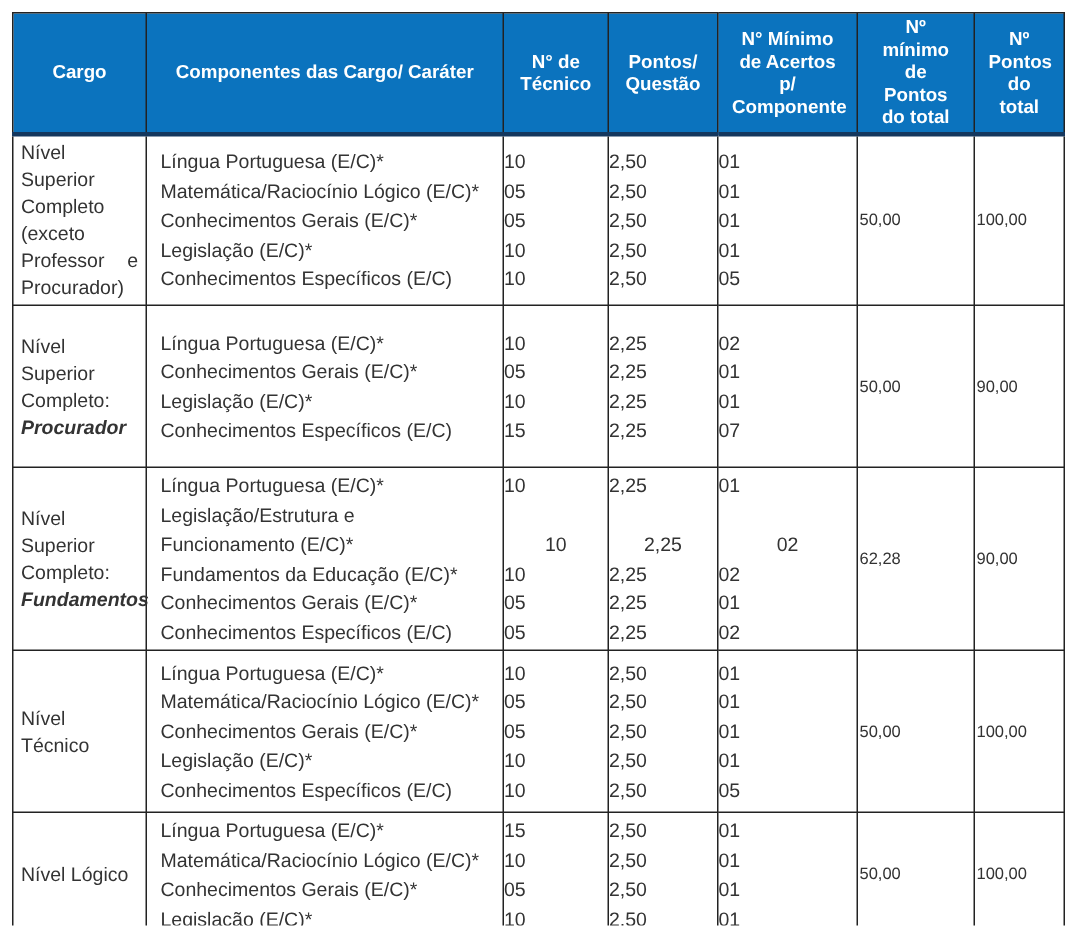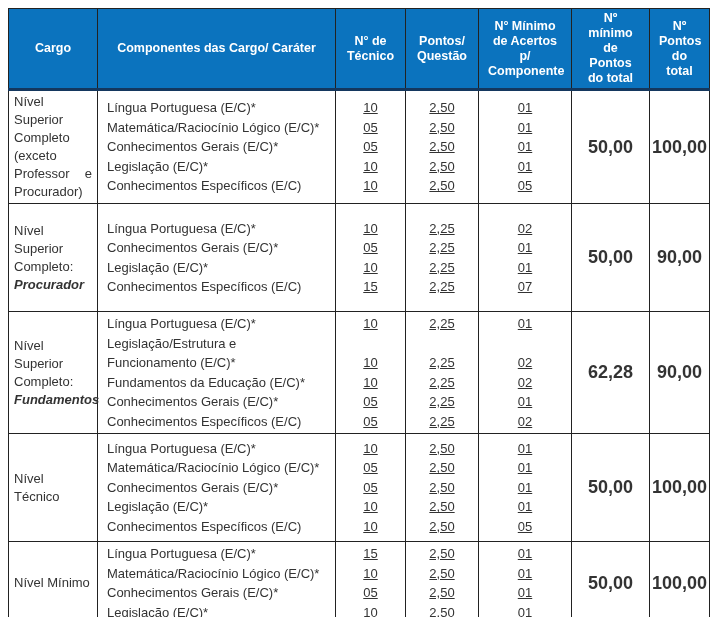--- a/index.html
+++ b/index.html
@@ -19,24 +19,24 @@
     padding:2px 9px;line-height:15px;
     border-bottom:3px solid #14375e;
   }
   td{vertical-align:middle;font-size:13px;color:#333;margin-left:20px;}
   .cargo{padding:2px 5px;line-height:18px;}
   .cargo.justify{text-align:justify;}
   .cargo b{font-weight:bold;font-style:italic;}
   .comp{padding:2px 4px 2px 9px;}
   .line{height:19.5px;line-height:19.5px;white-space:nowrap;overflow:visible;}
   .comp .line.wrap2{white-space:normal;height:39px;max-width:206px;}
-  .num{text-align:center;padding:2px 0;text-decoration:underline;}
+  .num{padding:2px 0;}
   .num .line{white-space:nowrap;}
   .num .line.h2{height:39px;display:flex;align-items:flex-end;justify-content:center;}
-  .tot{text-align:center;font-size:18px;font-weight:bold;}
+  .tot{font-size:11px;}
   tr.g1{height:107px;} tr.g2{height:108px;} tr.g3{height:122px;}
   tr.g4{height:108px;} tr.g5{height:79px;}
   tr.g5 td{border-bottom:3px solid #3d3d3d;}
 </style>
 </head>
 <body>
 
 <div class="page">
 <table>
   <colgroup>
@@ -187,21 +187,21 @@
         <div class="line">01</div>
         <div class="line">01</div>
         <div class="line">01</div>
         <div class="line">05</div>
       </td>
       <td class="tot">50,00</td>
       <td class="tot">100,00</td>
     </tr>
 
     <tr class="g5">
-      <td class="cargo"><span>Nível Mínimo</span> <b></b></td>
+      <td class="cargo"><span>Nível Lógico</span> <b></b></td>
       <td class="comp">
         <div class="line">Língua Portuguesa (E/C)*</div>
         <div class="line">Matemática/Raciocínio Lógico (E/C)*</div>
         <div class="line">Conhecimentos Gerais (E/C)*</div>
         <div class="line">Legislação (E/C)*</div>
       </td>
       <td class="num">
         <div class="line">15</div>
         <div class="line">10</div>
         <div class="line">05</div>

